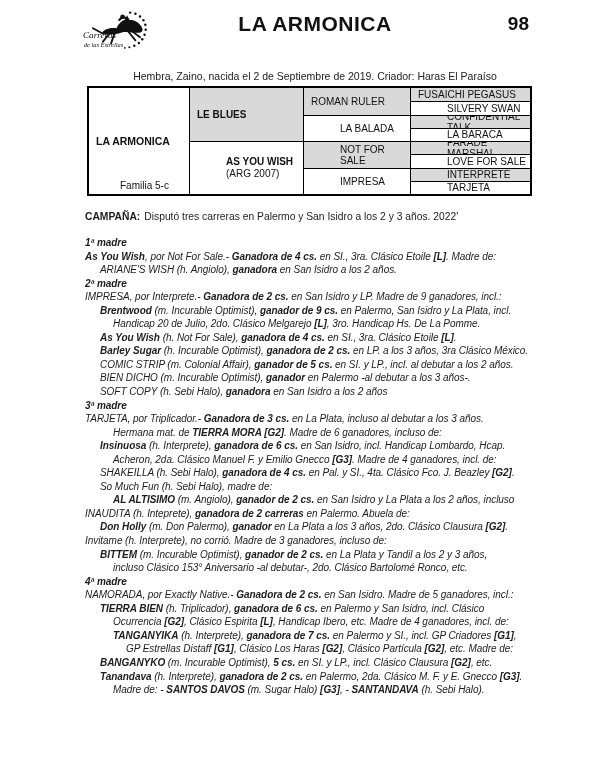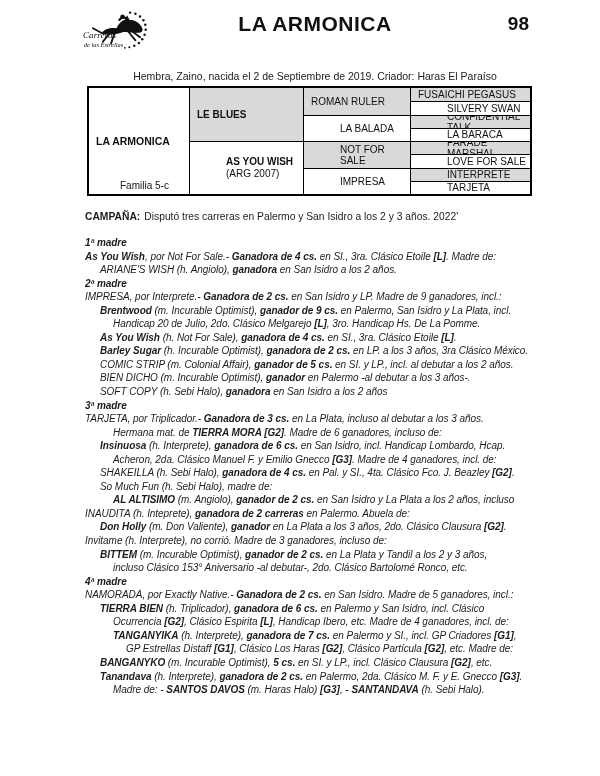--- a/index.html
+++ b/index.html
@@ -139,29 +139,29 @@
         <div class="tline ind1"><span>SOFT COPY (h. Sebi Halo), </span><span class="b">ganadora</span><span> en San Isidro a los 2 años</span></div>
         <div class="tline ind0"><span class="b">3ª madre</span></div>
         <div class="tline ind0"><span>TARJETA, por Triplicador.- </span><span class="b">Ganadora de 3 cs.</span><span> en La Plata, incluso al debutar a los 3 años.</span></div>
         <div class="tline ind2"><span>Hermana mat. de </span><span class="b">TIERRA MORA [G2]</span><span>. Madre de 6 ganadores, incluso de:</span></div>
         <div class="tline ind1"><span class="b">Insinuosa</span><span> (h. Interprete), </span><span class="b">ganadora de 6 cs.</span><span> en San Isidro, incl. Handicap Lombardo, Hcap.</span></div>
         <div class="tline ind2"><span>Acheron, 2da. Clásico Manuel F. y Emilio Gnecco </span><span class="b">[G3]</span><span>. Madre de 4 ganadores, incl. de:</span></div>
         <div class="tline ind1"><span>SHAKEILLA (h. Sebi Halo), </span><span class="b">ganadora de 4 cs.</span><span> en Pal. y SI., 4ta. Clásico Fco. J. Beazley </span><span class="b">[G2]</span><span>.</span></div>
         <div class="tline ind1"><span>So Much Fun (h. Sebi Halo), madre de:</span></div>
         <div class="tline ind2"><span class="b">AL ALTISIMO</span><span> (m. Angiolo), </span><span class="b">ganador de 2 cs.</span><span> en San Isidro y La Plata a los 2 años, incluso</span></div>
         <div class="tline ind0"><span>INAUDITA (h. Inteprete), </span><span class="b">ganadora de 2 carreras</span><span> en Palermo. Abuela de:</span></div>
-        <div class="tline ind1"><span class="b">Don Holly</span><span> (m. Don Valiente), </span><span class="b">ganador</span><span> en La Plata a los 3 años, 2do. Clásico Clausura </span><span class="b">[G2]</span><span>.</span></div>
+        <div class="tline ind1"><span class="b">Don Holly</span><span> (m. Don Palermo), </span><span class="b">ganador</span><span> en La Plata a los 3 años, 2do. Clásico Clausura </span><span class="b">[G2]</span><span>.</span></div>
         <div class="tline ind0"><span>Invitame (h. Interprete), no corrió. Madre de 3 ganadores, incluso de:</span></div>
         <div class="tline ind1"><span class="b">BITTEM</span><span> (m. Incurable Optimist), </span><span class="b">ganador de 2 cs.</span><span> en La Plata y Tandil a los 2 y 3 años,</span></div>
         <div class="tline ind2"><span>incluso Clásico 153° Aniversario -al debutar-, 2do. Clásico Bartolomé Ronco, etc.</span></div>
         <div class="tline ind0"><span class="b">4ª madre</span></div>
         <div class="tline ind0"><span>NAMORADA, por Exactly Native.- </span><span class="b">Ganadora de 2 cs.</span><span> en San Isidro. Madre de 5 ganadores, incl.:</span></div>
         <div class="tline ind1"><span class="b">TIERRA BIEN</span><span> (h. Triplicador), </span><span class="b">ganadora de 6 cs.</span><span> en Palermo y San Isidro, incl. Clásico</span></div>
         <div class="tline ind2"><span>Ocurrencia </span><span class="b">[G2]</span><span>, Clásico Espirita </span><span class="b">[L]</span><span>, Handicap Ibero, etc. Madre de 4 ganadores, incl. de:</span></div>
         <div class="tline ind2"><span class="b">TANGANYIKA</span><span> (h. Interprete), </span><span class="b">ganadora de 7 cs.</span><span> en Palermo y SI., incl. GP Criadores </span><span class="b">[G1]</span><span>,</span></div>
         <div class="tline ind3"><span>GP Estrellas Distaff </span><span class="b">[G1]</span><span>, Clásico Los Haras </span><span class="b">[G2]</span><span>, Clásico Partícula </span><span class="b">[G2]</span><span>, etc. Madre de:</span></div>
         <div class="tline ind1"><span class="b">BANGANYKO</span><span> (m. Incurable Optimist), </span><span class="b">5 cs.</span><span> en SI. y LP., incl. Clásico Clausura </span><span class="b">[G2]</span><span>, etc.</span></div>
         <div class="tline ind1"><span class="b">Tanandava</span><span> (h. Interprete), </span><span class="b">ganadora de 2 cs.</span><span> en Palermo, 2da. Clásico M. F. y E. Gnecco </span><span class="b">[G3]</span><span>.</span></div>
-        <div class="tline ind2"><span>Madre de: - </span><span class="b">SANTOS DAVOS</span><span> (m. Haras Halo) </span><span class="b">[G3]</span><span>, - </span><span class="b">SANTANDAVA</span><span> (h. Sebi Halo).</span></div>
+        <div class="tline ind2"><span>Madre de: - </span><span class="b">SANTOS DAVOS</span><span> (m. Sugar Halo) </span><span class="b">[G3]</span><span>, - </span><span class="b">SANTANDAVA</span><span> (h. Sebi Halo).</span></div>
       </div>
 
   </div>
 </div>
 
 </body></html>

